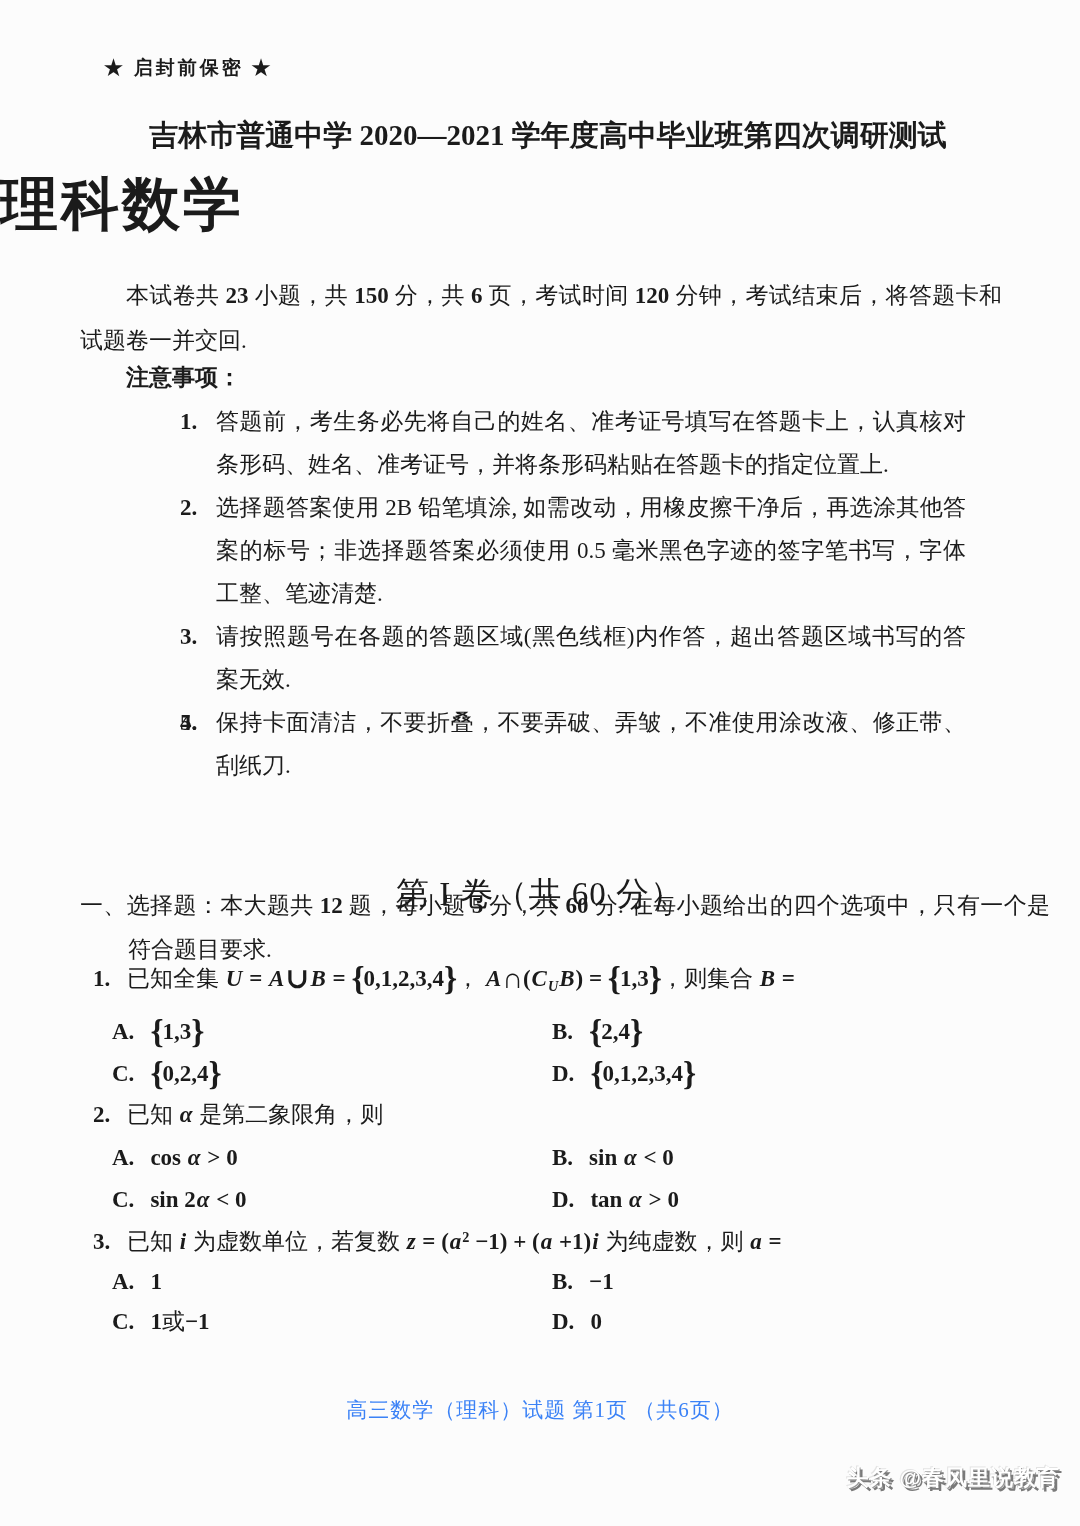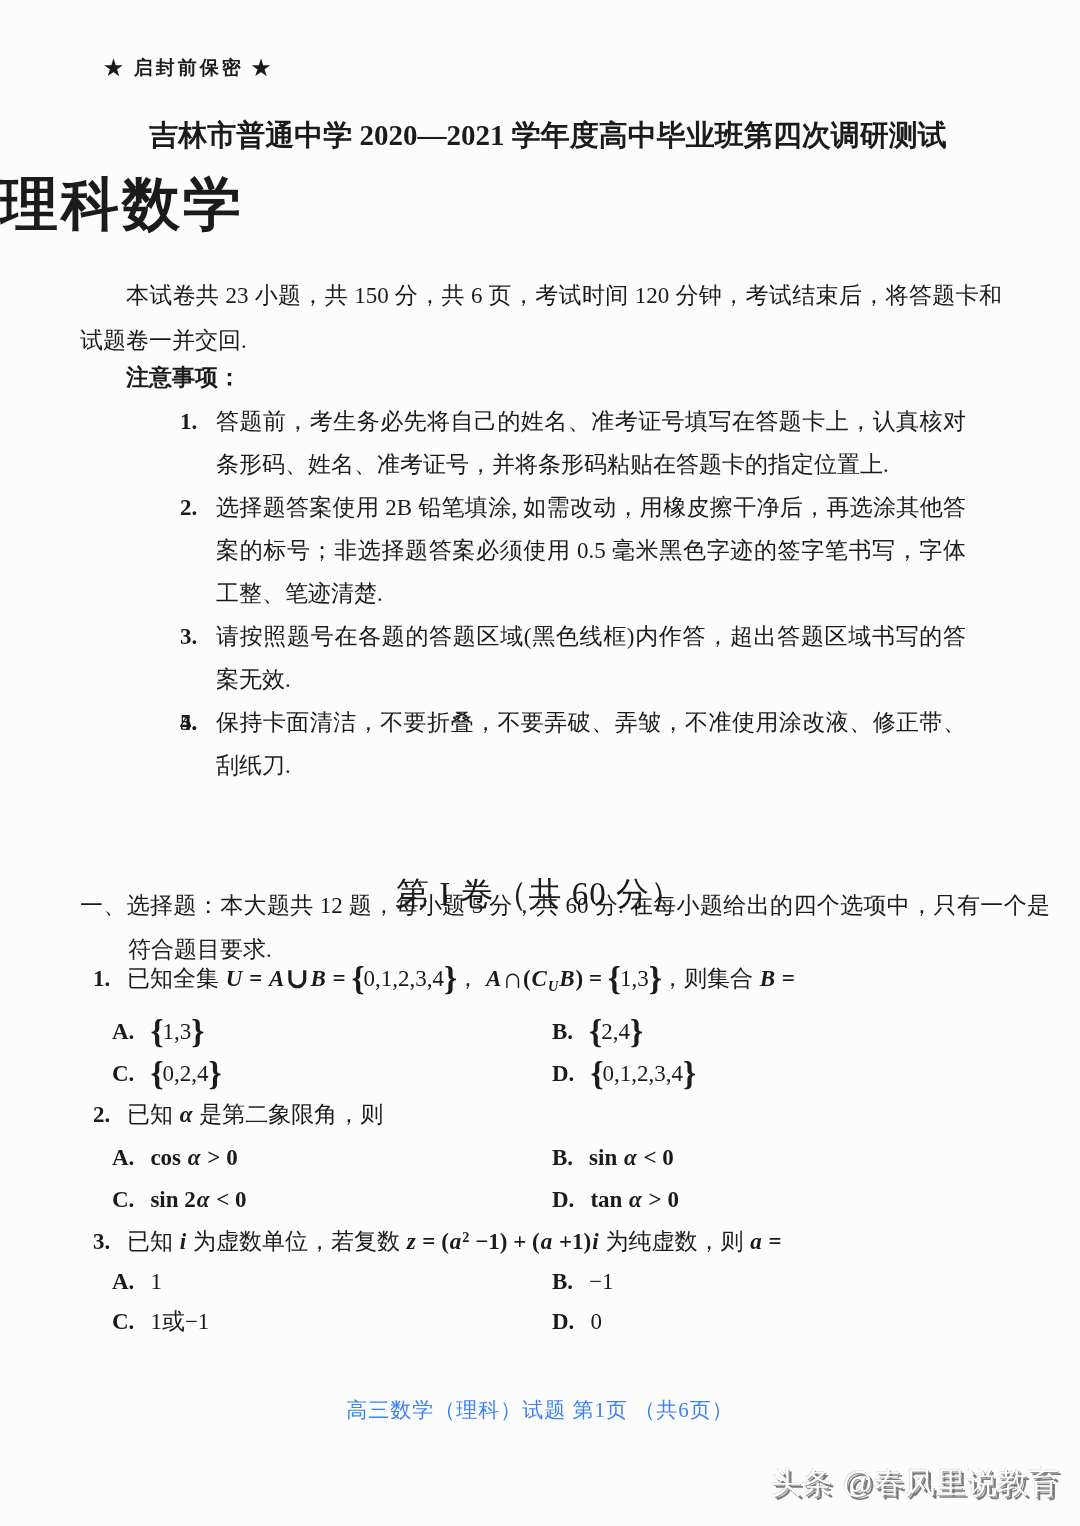--- a/index.html
+++ b/index.html
@@ -72,33 +72,33 @@
   .q2 { left: 93px;  top: 1094px; }
   .oa2 { left: 112px; top: 1138px; }  .ob2 { left: 552px; top: 1138px; }
   .oc2 { left: 112px; top: 1180px; }  .od2 { left: 552px; top: 1180px; }
   .q3 { left: 93px;  top: 1216px; }
   .oa3 { left: 112px; top: 1262px; }  .ob3 { left: 552px; top: 1262px; }
   .oc3 { left: 112px; top: 1302px; }  .od3 { left: 552px; top: 1302px; }
   
   .sg-c { }
   .sg-i { font-style: italic; font-weight: 600; margin: 0 1px; }
   .sg-m { font-weight: 600; }
-  .sg-n { font-weight: 400; }
+  .sg-n { font-weight: 700; }
   .sg-op { font-weight: 600; font-size: 1.25em; line-height: 1; vertical-align: -0.08em; }
   .sg-br { font-weight: 600; font-size: 1.45em; line-height: 1; vertical-align: -0.12em; letter-spacing: -1px; }
   .sg-sub { font-style: italic; font-size: 0.62em; font-weight: 600; vertical-align: -0.35em; }
   .sg-sup { font-size: 0.62em; font-weight: 700; vertical-align: 0.5em; }
   .page-footer {
     position: absolute; left: 0; top: 1396px; width: 100%;
     text-align: center; font-size: 21px; color: #3b82f6; letter-spacing: 1px;
   }
   .watermark {
     position: absolute; right: 20px; top: 1463px;
     font-family: "Liberation Sans", "DejaVu Sans", sans-serif;
-    font-size: 30px; font-weight: 400; letter-spacing: 1px;
+    font-size: 22px; font-weight: 700; letter-spacing: 1px;
     color: #ffffff;
     text-shadow: 3px 3px 0 #7a7a7a, 1px 1px 0 #9a9a9a, -1px -1px 0 #e3e3e3;
   }
 </style>
 </head>
 <body>
 
 <div class="page">
 
   <div class="security-notice">★  启封前保密  ★</div>

